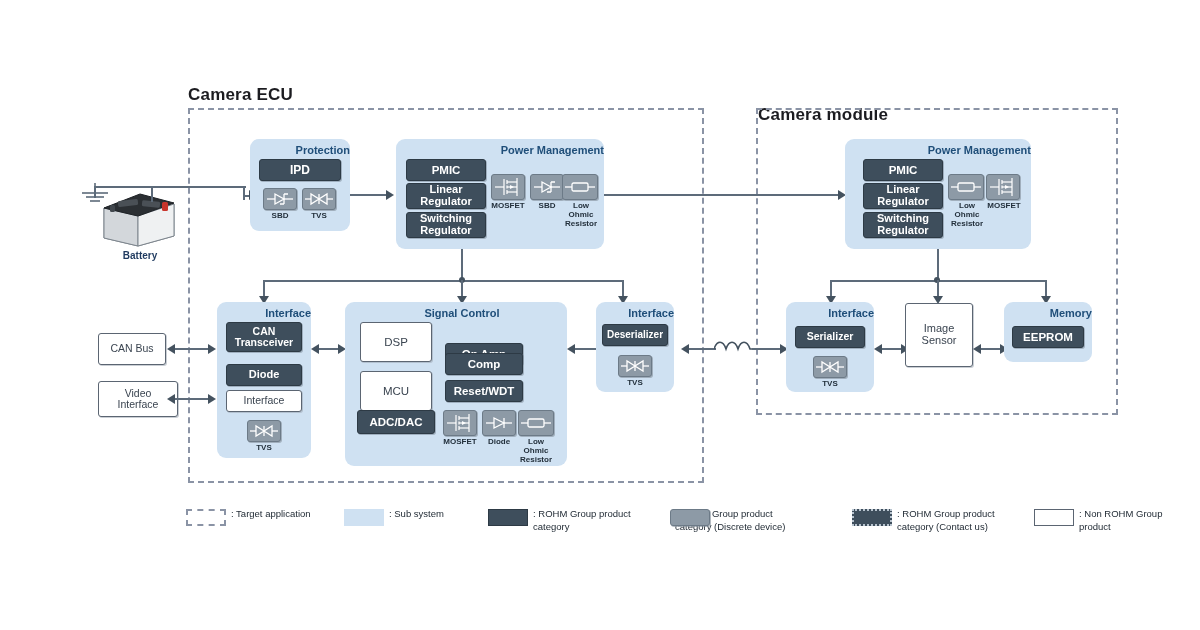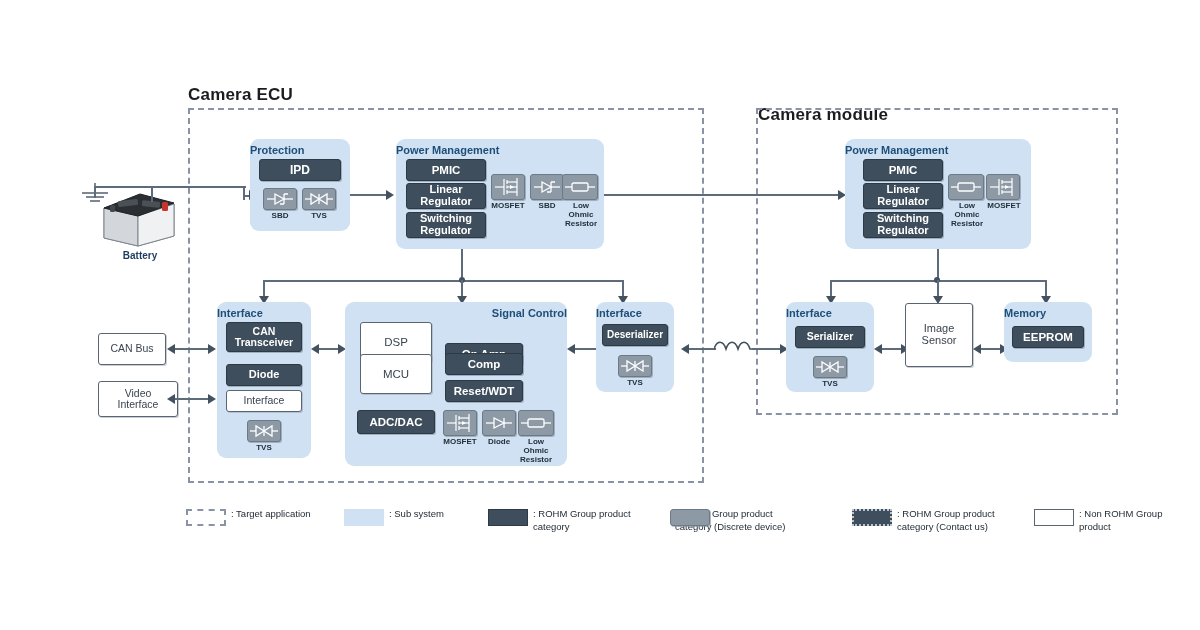--- a/index.html
+++ b/index.html
@@ -16,21 +16,21 @@
   .dashed-box{
     position:absolute;border:2px dashed #8a93a5;background:transparent;
     box-sizing:border-box;
   }
 
   
   .subsys{
     position:absolute;background:#cfe1f2;border-radius:9px;box-sizing:border-box;
   }
   .subsys-title{
-    position:absolute;left:0;right:0;top:5px;text-align:left;
+    position:absolute;left:0;right:0;top:5px;text-align:right;
     font-size:11px;font-weight:700;color:#1f4e79;white-space:nowrap;
   }
 
   
   .blk{
     position:absolute;box-sizing:border-box;display:flex;align-items:center;
     justify-content:center;text-align:center;line-height:1.06;
     border-radius:3px;font-weight:700;
   }
   .blk-rohm{
@@ -243,24 +243,24 @@
       <line x1="23" y1="8" x2="29" y2="8" stroke="#fff" stroke-width="1.3"></line>
     </svg>
   </div>
   <div class="disc-label" style="left:242px;top:444px;width:44px;">TVS</div>
 
   <div class="ln lnh" style="left:318px;top:348px;width:26px;"></div>
   <div class="arw arw-l" style="left:311px;top:344px;"></div>
   <div class="arw arw-r" style="left:338px;top:344px;"></div>
 
   <div class="subsys" style="left:345px;top:302px;width:222px;height:164px;">
-    <div class="subsys-title" style="text-align:right;left:12px;">Signal Control</div>
+    <div class="subsys-title" style="text-align:center;left:12px;">Signal Control</div>
   </div>
   <div class="blk blk-nonrohm" style="left:360px;top:322px;width:72px;height:40px;font-size:11.5px;">DSP</div>
-  <div class="blk blk-nonrohm" style="left:360px;top:354px;width:72px;height:40px;font-size:11.5px;">MCU</div>
+  <div class="blk blk-nonrohm" style="left:360px;top:371px;width:72px;height:40px;font-size:11.5px;">MCU</div>
   <div class="blk blk-rohm" style="left:357px;top:410px;width:78px;height:24px;font-size:11.5px;">ADC/DAC</div>
 
   <div class="blk blk-rohm" style="left:445px;top:327px;width:78px;height:22px;font-size:11.5px;margin-top:16px;">Op Amp</div>
   <div class="blk blk-rohm" style="left:445px;top:353px;width:78px;height:22px;font-size:11.5px;">Comp</div>
   <div class="blk blk-rohm" style="left:445px;top:380px;width:78px;height:22px;font-size:11.5px;">Reset/WDT</div>
 
   <div class="disc" style="left:443px;top:410px;width:34px;height:26px;">
     <svg width="30" height="22" viewBox="0 0 30 22">
       <line x1="2" y1="11" x2="11" y2="11" stroke="#fff" stroke-width="1.2"></line>
       <line x1="11" y1="3" x2="11" y2="19" stroke="#fff" stroke-width="1.2"></line>

